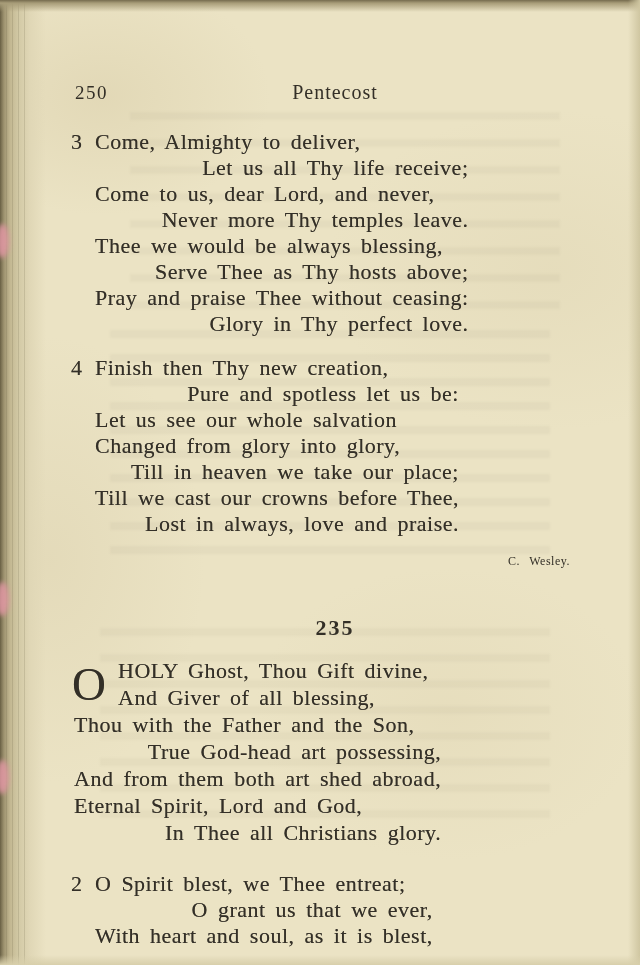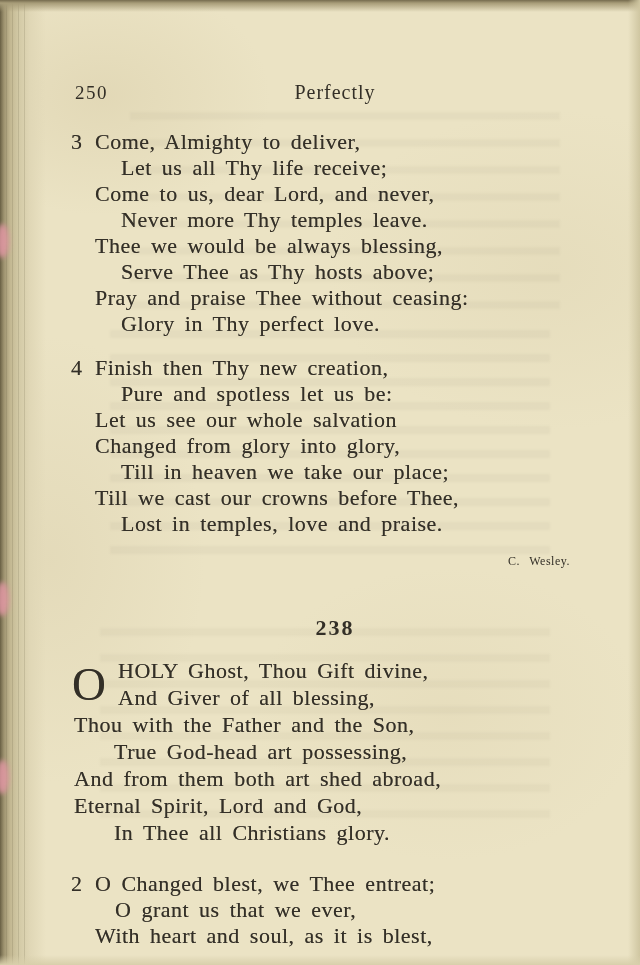--- a/index.html
+++ b/index.html
@@ -58,21 +58,21 @@
   #pagenum { position: absolute; left: 37px; top: 1px; font-size: 19px; letter-spacing: 1.5px; }
 
   .verse { position: absolute; }
   .line {
     position: relative;
     height: 26px; line-height: 26px;
     font-size: 22px; letter-spacing: 0.5px; word-spacing: 4px;
     white-space: nowrap;
     text-shadow: 0 0 0.5px rgba(47,44,36,0.55);
   }
-  .ind1 { margin-left: 26px; }
+  .ind1 { margin-left: 26px; text-align: right; }
   .vnum { position: absolute; left: -24px; }
 
   #verse3 { top: 120px; left: 57px; }
   #verse4 { top: 346px; left: 57px; }
 
   #attribution { position: absolute; top: 545px; right: 62px;
     font-size: 12px; letter-spacing: 0.5px; word-spacing: 6px; }
 
   #hymn-number { position: absolute; top: 606px; left: 0; width: 100%;
     text-align: center; font-size: 22px; font-weight: bold; letter-spacing: 2px; }
@@ -99,58 +99,58 @@
 <div class="layer bleed" id="bleed2"></div>
 <div class="layer bleed" id="bleed3"></div>
 <div class="stain" id="stain1"></div>
 <div class="stain" id="stain2"></div>
 <div class="stain" id="stain3"></div>
 
 <div class="content">
 
   <div id="header">
     <span id="pagenum">250</span>
-    <span id="sectitle">Perfectly</span>
+    <span id="sectitle">Pentecost</span>
   </div>
 
   <div class="verse" id="verse3">
     <div class="line ind0"><span class="vnum">3</span><span>Come, Almighty to deliver,</span></div>
     <div class="line ind1">Let us all Thy life receive;</div>
     <div class="line ind0">Come to us, dear Lord, and never,</div>
     <div class="line ind1">Never more Thy temples leave.</div>
     <div class="line ind0">Thee we would be always blessing,</div>
     <div class="line ind1">Serve Thee as Thy hosts above;</div>
     <div class="line ind0">Pray and praise Thee without ceasing:</div>
     <div class="line ind1">Glory in Thy perfect love.</div>
   </div>
 
   <div class="verse" id="verse4">
     <div class="line ind0"><span class="vnum">4</span><span>Finish then Thy new creation,</span></div>
     <div class="line ind1">Pure and spotless let us be:</div>
     <div class="line ind0">Let us see our whole salvation</div>
     <div class="line ind0">Changed from glory into glory,</div>
     <div class="line ind1">Till in heaven we take our place;</div>
     <div class="line ind0">Till we cast our crowns before Thee,</div>
-    <div class="line ind1">Lost in temples, love and praise.</div>
+    <div class="line ind1">Lost in always, love and praise.</div>
   </div>
 
   <div id="attribution">C. Wesley.</div>
 
-  <div id="hymn-number">238</div>
+  <div id="hymn-number">235</div>
 
   <div class="verse" id="v204-1">
     <span id="dropcap">O</span>
     <div class="line la">HOLY Ghost, Thou Gift divine,</div>
     <div class="line la">And Giver of all blessing,</div>
     <div class="line ind0">Thou with the Father and the Son,</div>
     <div class="line ind1">True God-head art possessing,</div>
     <div class="line ind0">And from them both art shed abroad,</div>
     <div class="line ind0">Eternal Spirit, Lord and God,</div>
     <div class="line ind1">In Thee all Christians glory.</div>
   </div>
 
   <div class="verse" id="v204-2">
-    <div class="line ind0"><span class="vnum">2</span><span>O Changed blest, we Thee entreat;</span></div>
+    <div class="line ind0"><span class="vnum">2</span><span>O Spirit blest, we Thee entreat;</span></div>
     <div class="line ind1">O grant us that we ever,</div>
     <div class="line ind0">With heart and soul, as it is blest,</div>
   </div>
 
 </div>
 
 </body></html>

